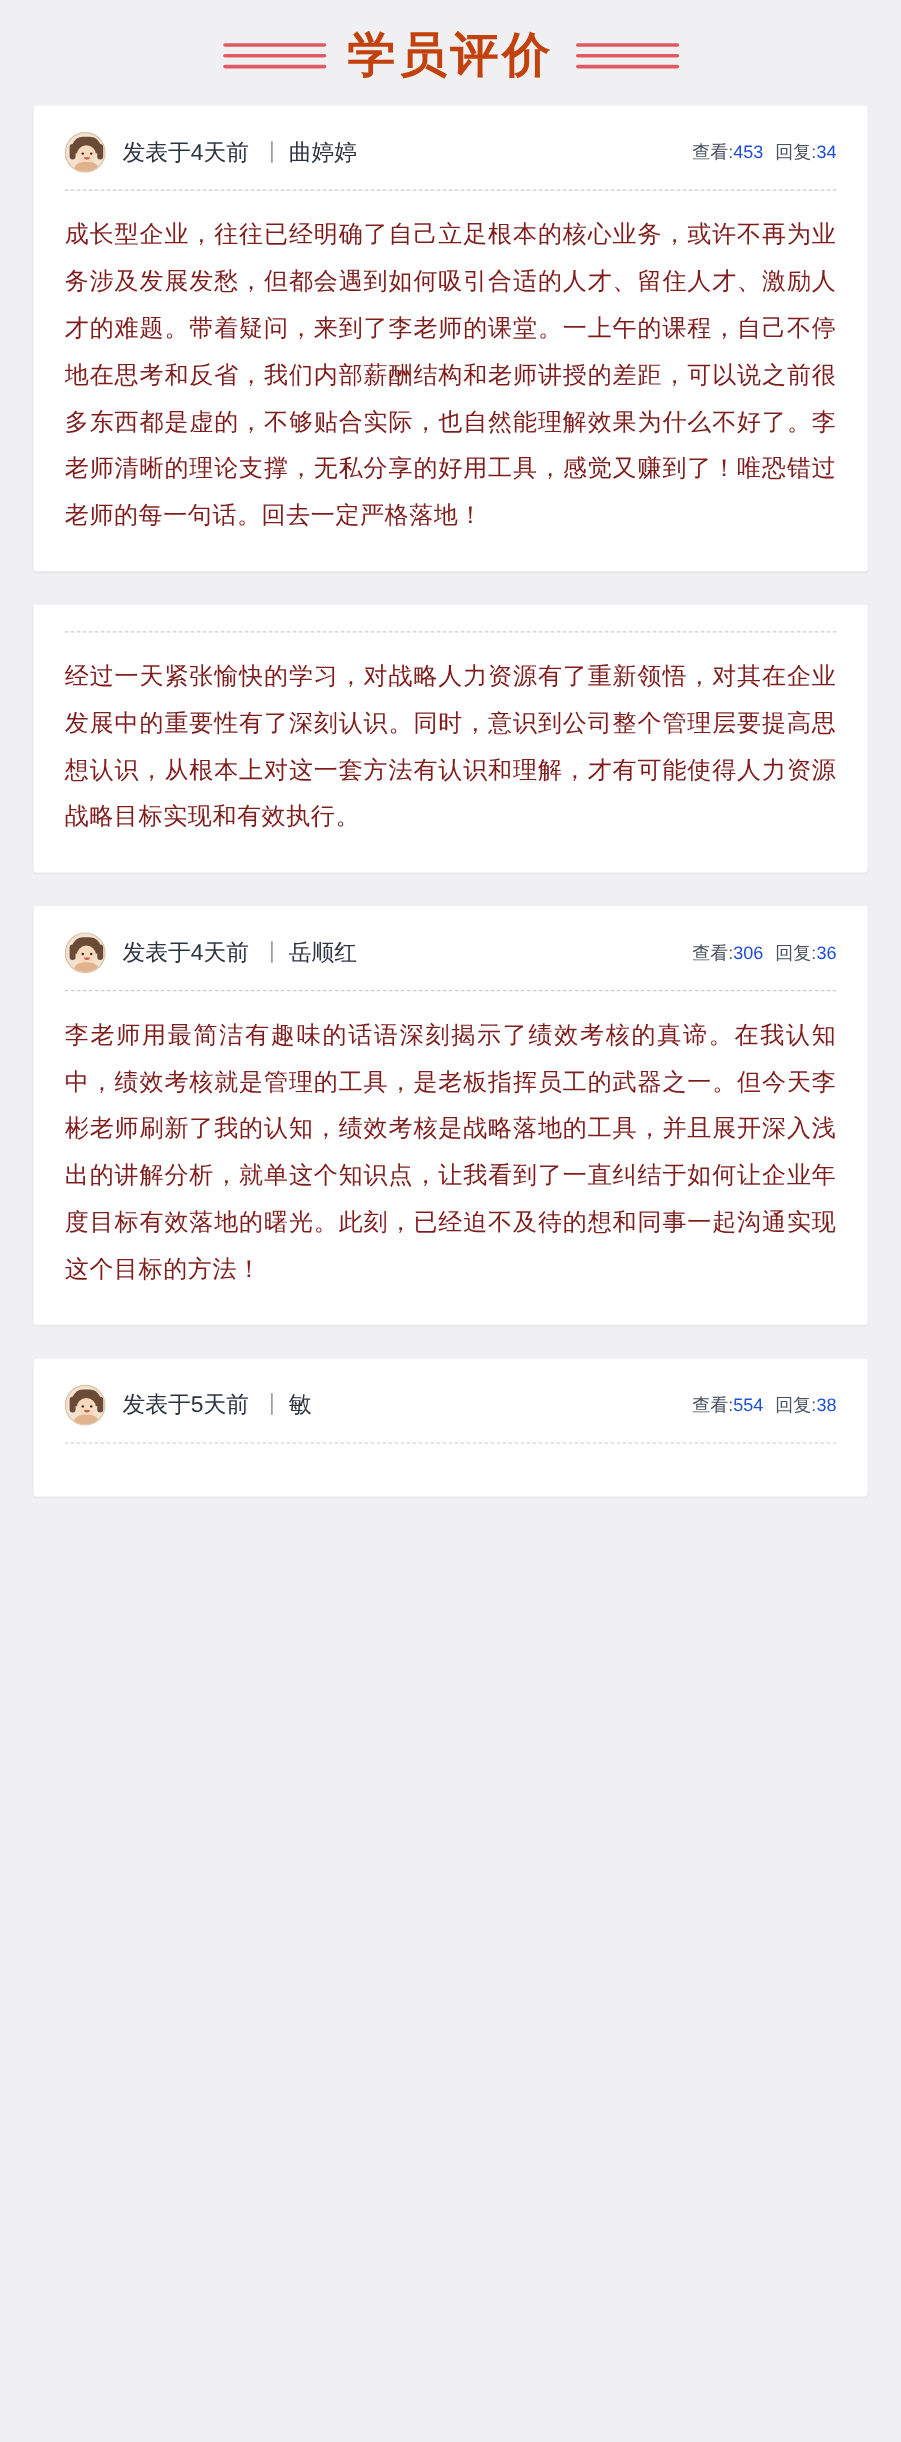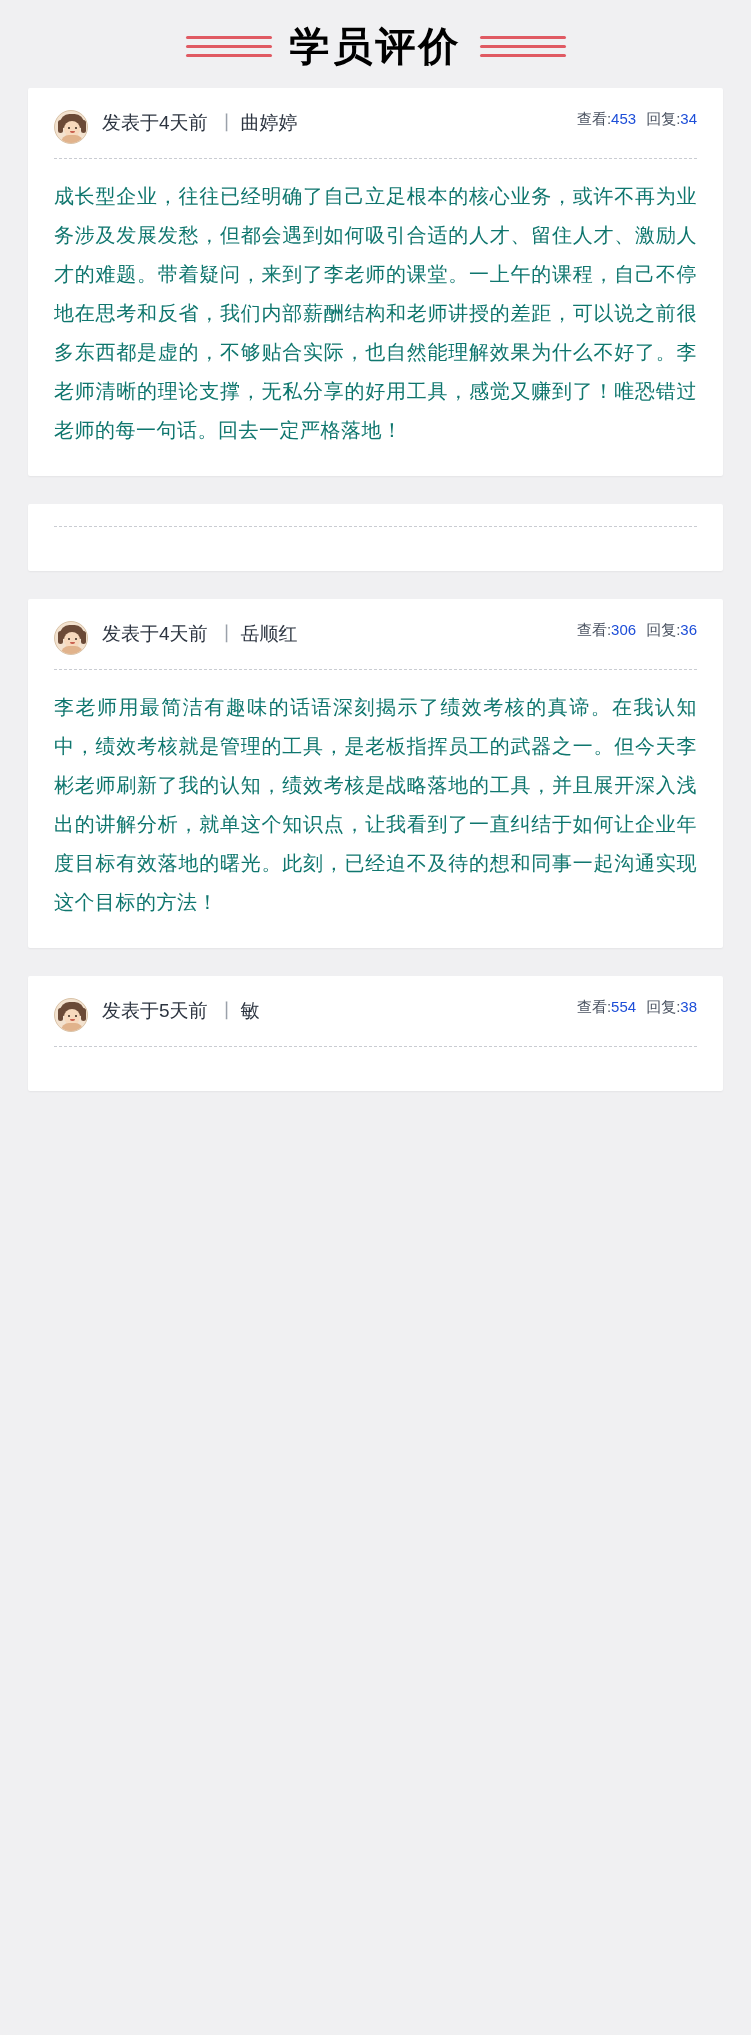--- a/index.html
+++ b/index.html
@@ -36,37 +36,37 @@
     background: #e05a63;
     border-radius: 2px;
   }
   .hdr-lines .ln:nth-child(1) { width: 100%; }
   .hdr-lines .ln:nth-child(2) { width: 100%; }
   .hdr-lines .ln:nth-child(3) { width: 100%; }
   .hdr-lines.right .ln:nth-child(1) { width: 100%; }
   .header-title {
     font-size: 40px;
     font-weight: bold;
-    color: #000000;
+    color: #c2410c;
     letter-spacing: 3px;
     line-height: 1;
     white-space: nowrap;
   }
 
   
   .card {
     background: #ffffff;
     margin: 0 28px 28px 28px;
     padding: 22px 26px 26px 26px;
     border-radius: 2px;
     box-shadow: 0 1px 2px rgba(0,0,0,0.05);
   }
   .card-head {
     display: flex;
-    align-items: flex-start;
+    align-items: center;
     padding-bottom: 14px;
   }
   .avatar {
     width: 34px;
     height: 34px;
     border-radius: 50%;
     background: #f3e2cf;
     border: 1px solid #d9c3a8;
     flex: 0 0 34px;
     position: relative;
@@ -149,21 +149,21 @@
 
   .divider {
     border: none;
     border-top: 1px dashed #c9ccd2;
     margin: 0 0 18px 0;
   }
 
   .body-text {
     font-size: 20px;
     line-height: 1.95;
-    color: #0f766e;
+    color: #7f1d1d;
     text-align: justify;
     letter-spacing: 0.5px;
     white-space: pre-wrap;
   }
 </style>
 </head>
 <body>
 
 <div class="page">
 
@@ -193,20 +193,21 @@
             <span class="body"></span>
           </div>
           <div class="meta"><span>发表于4天前</span><span class="sep">丨</span><span class="author">曲婷婷</span></div>
           <div class="stats"><span>查看:</span><span class="num">453</span><span class="gap"></span><span>回复:</span><span class="num">34</span></div>
         </div>
         <hr class="divider">
         <div class="body-text">成长型企业，往往已经明确了自己立足根本的核心业务，或许不再为业务涉及发展发愁，但都会遇到如何吸引合适的人才、留住人才、激励人才的难题。带着疑问，来到了李老师的课堂。一上午的课程，自己不停地在思考和反省，我们内部薪酬结构和老师讲授的差距，可以说之前很多东西都是虚的，不够贴合实际，也自然能理解效果为什么不好了。李老师清晰的理论支撑，无私分享的好用工具，感觉又赚到了！唯恐错过老师的每一句话。回去一定严格落地！</div>
       </div>
       <div class="card">
         <hr class="divider">
+        <div class="body-text">经过一天紧张愉快的学习，对战略人力资源有了重新领悟，对其在企业发展中的重要性有了深刻认识。同时，意识到公司整个管理层要提高思想认识，从根本上对这一套方法有认识和理解，才有可能使得人力资源战略目标实现和有效执行。</div>
       </div>
       <div class="card">
         <div class="card-head">
           <div class="avatar">
             <span class="hair"></span>
             <span class="face"></span>
             <span class="eye l"></span>
             <span class="eye r"></span>
             <span class="mouth"></span>
             <span class="body"></span>

